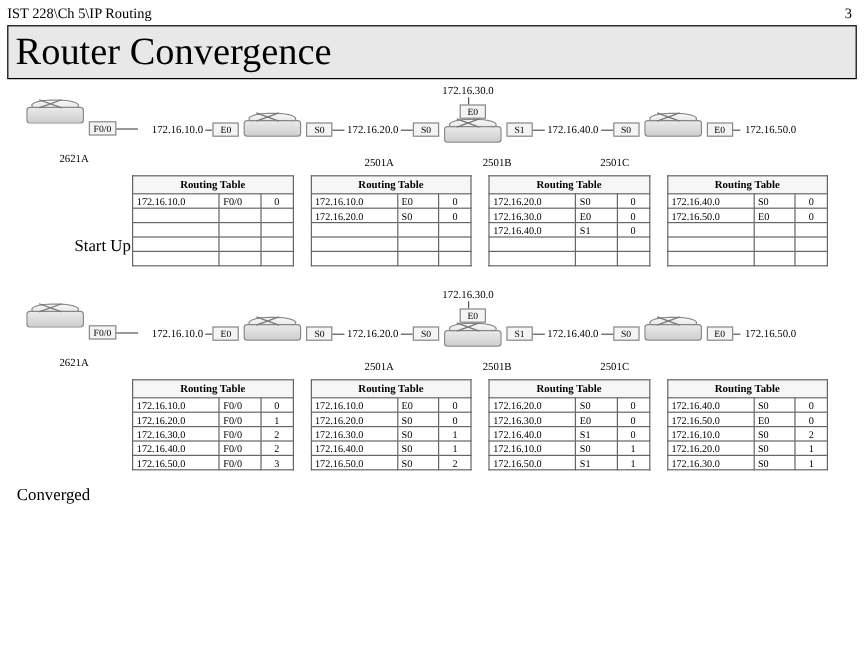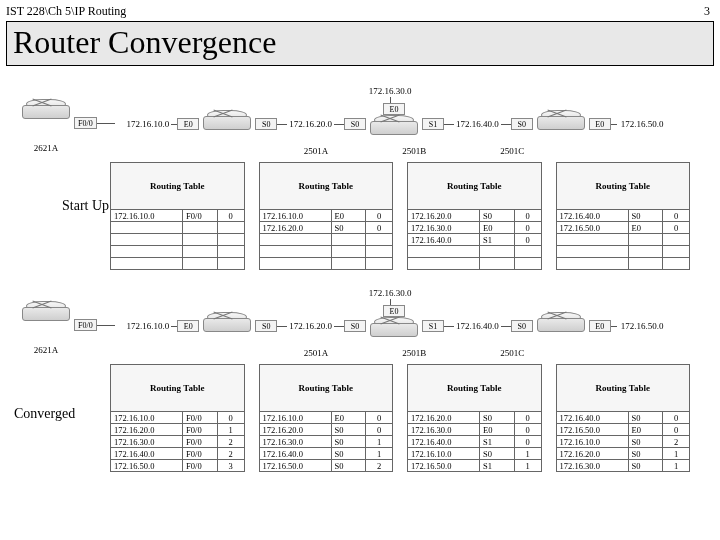--- a/index.html
+++ b/index.html
@@ -9,38 +9,38 @@
     font-family: "Times New Roman", serif;
     color: #000;
     position: relative;
     overflow: hidden;
   }
   .header-row {
     display: flex; justify-content: space-between;
     font-size: 12px; padding: 4px 10px 2px 6px; align-items: flex-end;
   }
   .title-band {
-    margin: 0 6px 20px 6px;
+    margin: 0 6px 4px 6px;
     border: 1px solid #000;
     background: #e8e8e8;
     padding: 2px 6px 4px 6px;
     font-size: 32px;
   }
   .diagram-wrap { margin: 2px 40px 6px 100px; }
   .topnet { text-align: center; font-size: 9px; margin-bottom: 1px; }
   .tee { width: 1px; height: 8px; background: #555; margin: 0 auto; }
   .row { display: flex; align-items: center; justify-content: center; gap: 0; }
   .seglab { font-size: 9px; display:inline-block; padding: 0 2px; }
   .port {
     display: inline-flex; align-items: center; justify-content: center;
     border: 1px solid #888; background: #f4f4f4;
     font-size: 8px; min-width: 22px; height: 12px; padding: 0 3px;
   }
   .wire { height: 1px; background: #555; flex: 0 0 auto; }
-  .rname { font-size: 9px; text-align: center; margin-top: 1px; }
+  .rname { font-size: 9px; text-align: right; margin-top: 1px; }
 
   .router3d {
     width: 56px; height: 28px; position: relative;
   }
   .router3d .body {
     position: absolute; left: 4px; top: 6px; width: 48px; height: 14px;
     background: linear-gradient(#e9e9e9,#cfcfcf);
     border: 1px solid #888; border-radius: 3px;
   }
   .router3d .top {
@@ -57,21 +57,21 @@
   .side-label {
     position: absolute; left: 14px; font-size: 14px;
   }
   .tables-row {
     display: flex; gap: 14px; margin-left: 110px; margin-right: 30px;
   }
   .rt { flex: 1; }
   .rt-title {
     text-align: center; font-size: 9px; font-weight: bold;
     border: 1px solid #666; border-bottom: none; background: #f6f6f6;
-    padding: 18px 0;
+    padding: 2px 0;
   }
   .rt table { width: 100%; border-collapse: collapse; table-layout: fixed; }
   .rt td {
     border: 1px solid #666; font-size: 8.5px; height: 12px;
     padding: 0 3px; overflow: hidden; white-space: nowrap;
   }
   .rt td.c1 { width: 54%; }
   .rt td.c2 { width: 26%; }
   .rt td.c3 { width: 20%; text-align: center; }
 

